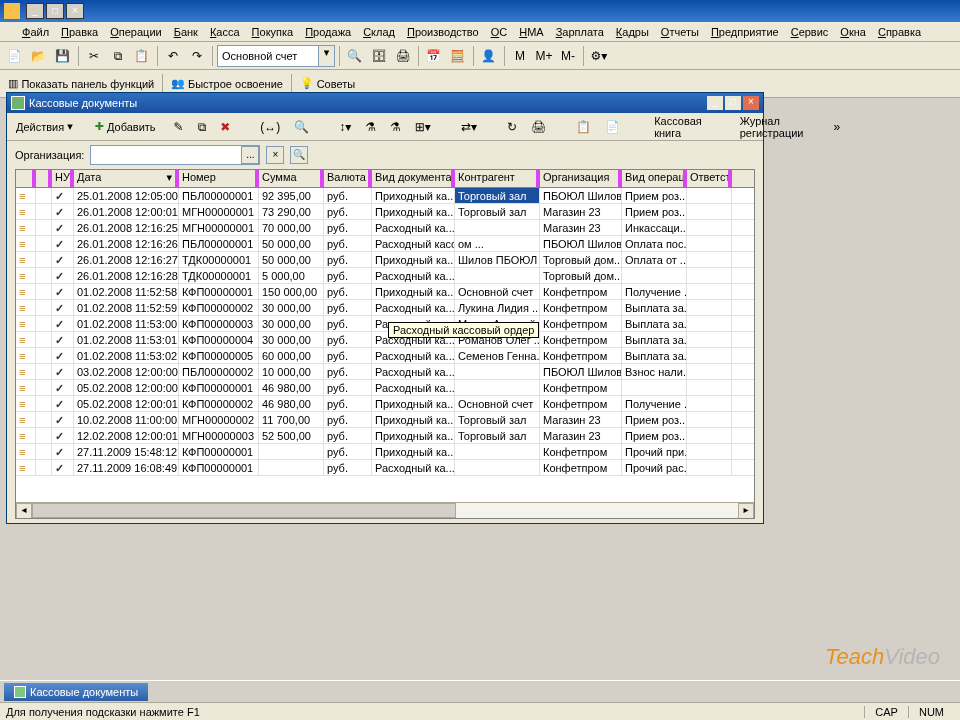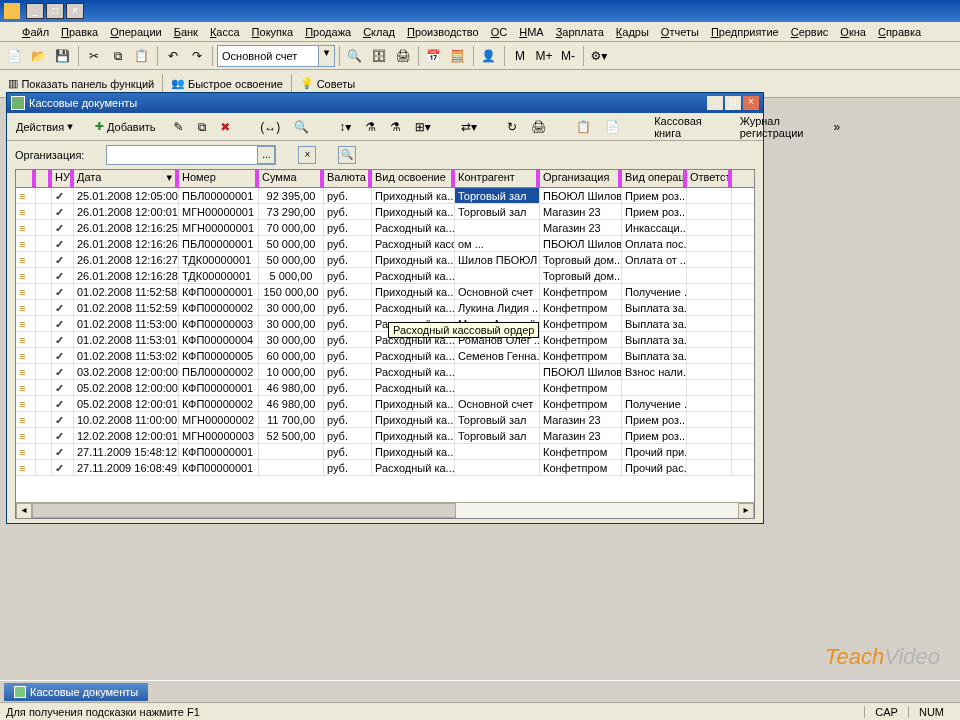--- a/index.html
+++ b/index.html
@@ -22,32 +22,32 @@
   .subwin { position: absolute; left: 6px; top: 92px; width: 758px; height: 432px; background: #ece9d8; border: 1px solid #003c74; display:flex; flex-direction:column;}
   .subwin .subtitle { background: linear-gradient(#2f6fc0,#1a4f9e); color: #fff; height: 20px; display: flex; align-items: center; padding: 0 4px; }
   .subwin .subtitle .sicon { width:14px; height:14px; background:#6fb36f; margin-right:4px; border:1px solid #fff;}
   .subwin .subtitle .stext { flex:1; }
   .subwin .subtitle .sctl { width:16px; height:14px; background:#ece9d8; margin-left:2px; text-align:center; line-height:12px; cursor:pointer; font-size:10px;}
   .subwin .sctl.close { background:#e07050; color:#fff;}
 
   .subtoolbar { background:#ece9d8; height:28px; display:flex; align-items:center; padding:0 4px; border-bottom:1px solid #aca899; gap:12px;}
   .subtoolbar .act { padding:2px 5px; cursor:pointer; display:flex; align-items:center; gap:3px;}
 
-  .filterbar { height:28px; display:flex; align-items:center; padding:0 8px; gap:22px;}
+  .filterbar { height:28px; display:flex; align-items:center; padding:0 8px; gap:6px;}
   .filterbar .fcombo { display:flex; height:20px; border:1px solid #7f9db9; background:#fff;}
   .filterbar .fcombo input { border:none; width:150px; padding:0 4px; outline:none; font-size:11px;}
   .filterbar .fbtn { width:18px; height:18px; border:1px solid #7f9db9; background:#ece9d8; text-align:center; cursor:pointer; font-size:10px; line-height:16px;}
 
   .grid-wrap { flex:1; margin:0 8px 4px 8px; border:1px solid #848284; background:#fff; display:flex; flex-direction:column; overflow:hidden;}
   .grid-head { display:flex; background:#ece9d8; border-bottom:1px solid #848284; height:18px;}
   .gh { border-right:4px solid #d946ef; padding:1px 3px; font-size:11px; cursor:pointer; overflow:hidden; white-space:nowrap;}
   .grid-body { flex:1; overflow:hidden;}
   .grid-row { display:flex; height:16px; border-bottom:1px solid #e0e0e0;}
   .gc { border-right:1px solid #e0e0e0; padding:0 3px; font-size:11px; overflow:hidden; white-space:nowrap; line-height:16px;}
-  .gc.num { text-align:center; }
+  .gc.num { text-align:left; }
   .gc.sel { background:#1a4f9e; color:#fff; }
   .gc.check::before { content:"✓"; color:#333; font-weight:bold;}
   .gc.docicon::before { content:"≡"; color:#c08020;}
   .w-ico { width:20px;} .w-chk{width:16px;} .w-nu{width:22px;} .w-date{width:105px;} .w-num{width:80px;} .w-sum{width:65px;} .w-val{width:48px;} .w-doc{width:83px;} .w-ka{width:85px;} .w-org{width:82px;} .w-op{width:65px;} .w-ot{width:45px;}
   .grid-hscroll { height:16px; display:flex; background:#ece9d8; border-top:1px solid #aca899;}
   .hs-btn { width:16px; height:16px; border:1px solid #aca899; background:#ece9d8; text-align:center; cursor:pointer; font-size:10px;}
   .hs-track { flex:1; background:#f4f3ee; position:relative;}
   .hs-thumb { position:absolute; left:0; top:0; width:60%; height:100%; background:#d4d0c8; border:1px solid #aca899;}
 
   .watermark { position:absolute; right:20px; bottom:50px; font-size:22px; font-style:italic; color:#c7c7c7;}
@@ -202,21 +202,21 @@
 
   <div class="grid-wrap">
     <div class="grid-head" id="grid-head">
         <div class="gh w-ico"></div>
         <div class="gh w-chk"></div>
         <div class="gh w-nu">НУ</div>
         <div class="gh w-date">Дата <span style="float:right">▾</span></div>
         <div class="gh w-num">Номер</div>
         <div class="gh w-sum">Сумма</div>
         <div class="gh w-val">Валюта</div>
-        <div class="gh w-doc">Вид освоение</div>
+        <div class="gh w-doc">Вид документа</div>
         <div class="gh w-ka">Контрагент</div>
         <div class="gh w-org">Организация</div>
         <div class="gh w-op">Вид операции</div>
         <div class="gh w-ot">Ответст</div>
       </div>
     <div class="grid-body" id="grid-body">
         <div class="grid-row">
           <div class="gc docicon w-ico"></div>
           <div class="gc w-chk"></div>
           <div class="gc check w-nu"></div>

